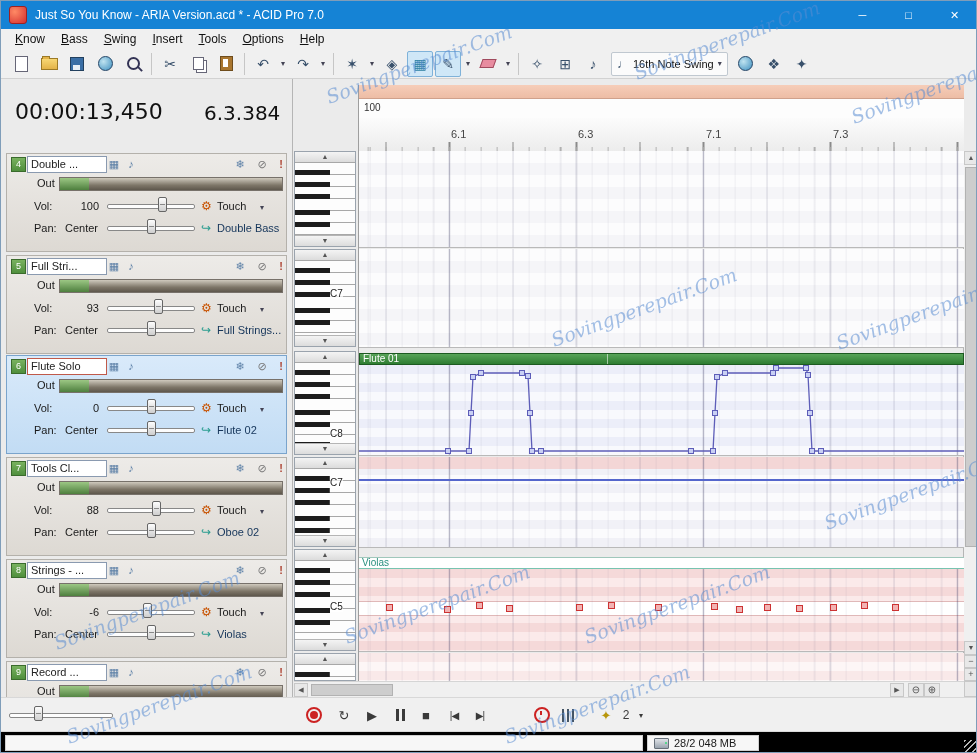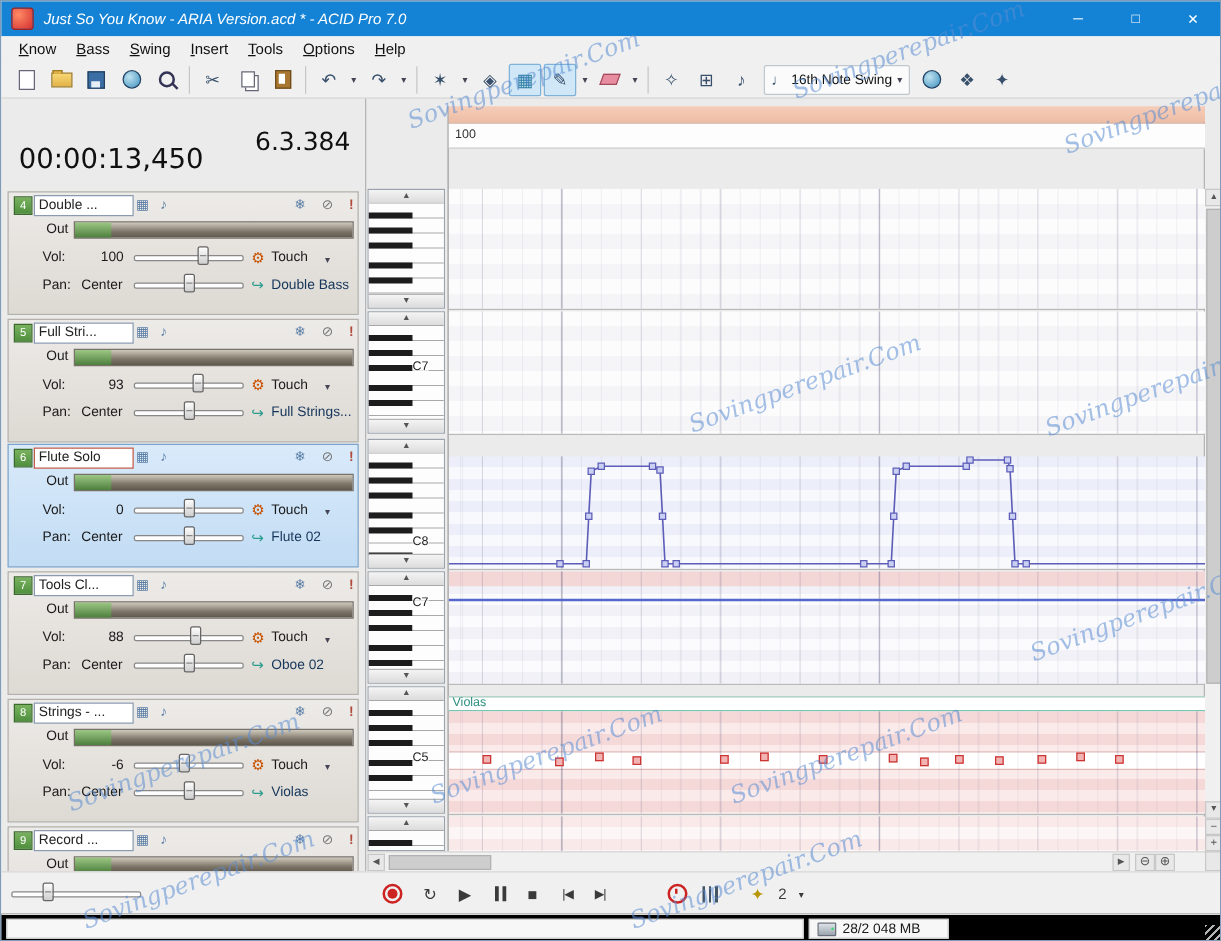--- a/index.html
+++ b/index.html
@@ -5,21 +5,21 @@
   html,body{margin:0;padding:0;background:#888;}
   .win{position:relative;width:977px;height:753px;background:#ebebeb;overflow:hidden;
        font-family:"Liberation Sans",sans-serif;font-size:12px;color:#222;
        border:1px solid #7f9db9;box-sizing:border-box;}
   .abs{position:absolute;}
   
   .titlebar{position:absolute;left:0;top:0;width:100%;height:28px;background:#1583d5;color:#fff;
             display:flex;align-items:center;}
   .appicon{width:16px;height:16px;margin:0 8px 0 8px;border-radius:3px;
            background:radial-gradient(circle at 30% 30%,#ff8a65,#d32f2f);border:1px solid #a02020;}
-  .title-text{font-size:12px;white-space:nowrap;font-style:italic;}
+  .title-text{font-size:12px;white-space:nowrap;}
   .wc{position:absolute;top:0;width:45px;height:28px;display:flex;align-items:center;justify-content:center;
       font-size:11px;color:#fff;}
   
   .menubar{position:absolute;left:0;top:28px;width:100%;height:20px;background:#f0f0f0;display:flex;align-items:center;padding-left:6px;box-sizing:border-box;}
   .menu-item{display:inline-block;padding:2px 8px;font-size:12px;color:#111;}
   .menu-item::first-letter{text-decoration:underline;}
   
   .toolbar{position:absolute;left:0;top:48px;width:100%;height:30px;background:#f0f0f0;border-bottom:1px solid #d2d2d2;
            display:flex;align-items:center;padding-left:6px;box-sizing:border-box;}
   .tb-btn{width:24px;height:24px;display:flex;align-items:center;justify-content:center;margin:0 1px;
@@ -37,21 +37,21 @@
   .i-floppy{width:12px;height:12px;background:#3a6ea5;border:1px solid #22405e;position:relative;}
   .i-floppy::after{content:"";position:absolute;left:2px;bottom:0;width:7px;height:5px;background:#e8eef5;}
   .i-globe{width:13px;height:13px;border-radius:50%;border:1px solid #246;background:radial-gradient(circle at 35% 35%,#bfe3f0,#3e8fbf);}
   .i-mag{width:9px;height:9px;border:2px solid #335;border-radius:50%;position:relative;}
   .i-mag::after{content:"";position:absolute;width:6px;height:2px;background:#335;right:-5px;bottom:-2px;transform:rotate(45deg);}
   .i-copy{width:9px;height:11px;background:#fff;border:1px solid #667;box-shadow:3px 3px 0 -1px #fff,3px 3px 0 0 #667;}
   .i-paste{width:11px;height:13px;background:#a9762f;border:1px solid #6e4c1c;position:relative;}
   .i-paste::after{content:"";position:absolute;left:2px;top:2px;width:5px;height:8px;background:#fff;}
   .i-eraser{width:12px;height:7px;background:#e88ca0;border:1px solid #a04a5e;transform:skewX(-20deg);}
   
-  .timecode{position:absolute;left:14px;top:98px;font-family:"DejaVu Sans",sans-serif;font-size:22px;color:#101010;margin-top:16px;}
+  .timecode{position:absolute;left:14px;top:98px;font-family:"DejaVu Sans",sans-serif;font-size:22px;color:#101010;}
   .pos-display{position:absolute;left:203px;top:100px;font-family:"DejaVu Sans",sans-serif;font-size:20px;color:#101010;}
   
   .track{position:absolute;left:5px;width:281px;height:99px;background:linear-gradient(#edebe8,#ddd9d3);
          border:1px solid #b4b1ab;box-sizing:border-box;}
   .track.selected{background:linear-gradient(#d9eafa,#c2dcf4);border-color:#7aa4cc;}
   .badge{position:absolute;left:4px;top:3px;width:13px;height:13px;background:linear-gradient(#79b25f,#4f8f3d);
          border:1px solid #3a6b2c;color:#fff;font-size:9px;text-align:center;line-height:13px;}
   .namebox{position:absolute;left:20px;top:2px;width:72px;height:15px;background:#fff;border:1px solid #8a9ab0;
            font-size:11px;line-height:15px;padding:0 3px;overflow:hidden;white-space:nowrap;}
   .track.selected .namebox{border-color:#c05a4a;}
@@ -458,31 +458,43 @@
     <span class="klabel" style="top:138px;">C7</span>
     <span class="klabel" style="top:278px;">C8</span>
     <span class="klabel" style="top:327px;">C7</span>
     <span class="klabel" style="top:451px;">C5</span>
   </div>
 
   <div class="markerbar"></div>
   <div class="temporow">
     <span class="tempoval">100</span>
   </div>
+  <div class="ruler">
+    <span class="rmark" style="left:92px;">6.1</span>
+    <span class="rmark" style="left:219px;">6.3</span>
+    <span class="rmark" style="left:347px;">7.1</span>
+    <span class="rmark" style="left:474px;">7.3</span>
+    <div class="rticks-major"></div>
+    <div class="rticks-minor"></div>
+  </div>
 
   <div class="lane" style="top:150px;height:96px;border-bottom:1px solid #b9b9b9;">
     <div class="lbg bg-plain"></div>
     <div class="g"></div>
   </div>
 
   <div class="lane" style="top:248px;height:98px;border-bottom:1px solid #b9b9b9;">
     <div class="lbg bg-plain"></div>
     <div class="g"></div>
   </div>
 
+  <div class="clipbar">
+    <span>Flute 01</span>
+    <div class="clipdiv" style="left:247px;"></div>
+  </div>
   <div class="lane" style="top:364px;height:90px;border-bottom:1px solid #b9b9b9;">
     <div class="lbg bg-flute"></div>
     <div class="g"></div>
   </div>
   <div id="flute-env"><svg width="605" height="90">
         <polyline points="0,86 89,86 110,86 112,48 114,12 122,8 163,8 169,11 171,48 173,86 182,86 332,86 354,86 356,48 358,12 366,8 414,8 417,3 447,3 449,10 451,48 453,86 462,86 605,86" fill="none" stroke="#5d5db8" stroke-width="1.3"></polyline>
         <rect x="86.5" y="83.5" width="5" height="5" fill="#c9d0f4" stroke="#5d5db8"></rect>
         <rect x="107.5" y="83.5" width="5" height="5" fill="#c9d0f4" stroke="#5d5db8"></rect>
         <rect x="109.5" y="45.5" width="5" height="5" fill="#c9d0f4" stroke="#5d5db8"></rect>
         <rect x="111.5" y="9.5" width="5" height="5" fill="#c9d0f4" stroke="#5d5db8"></rect>

